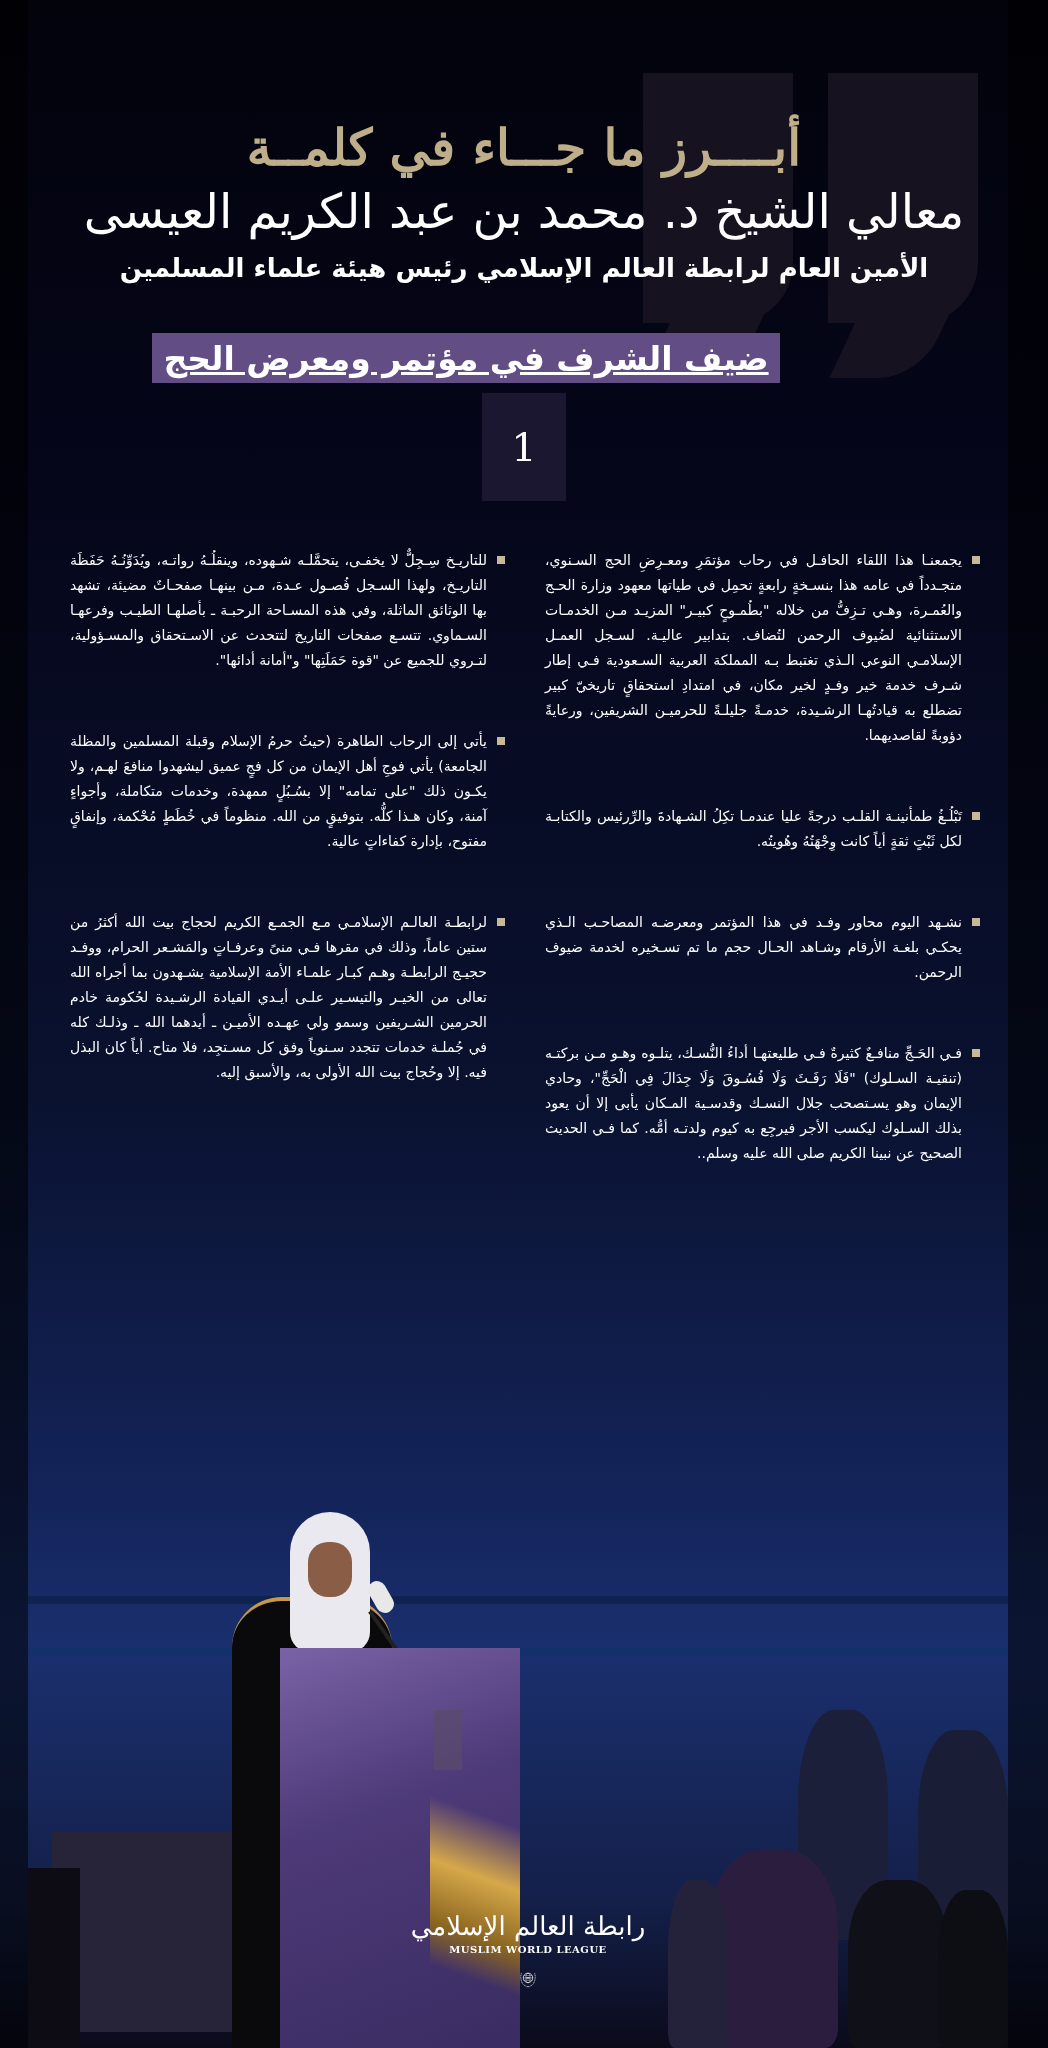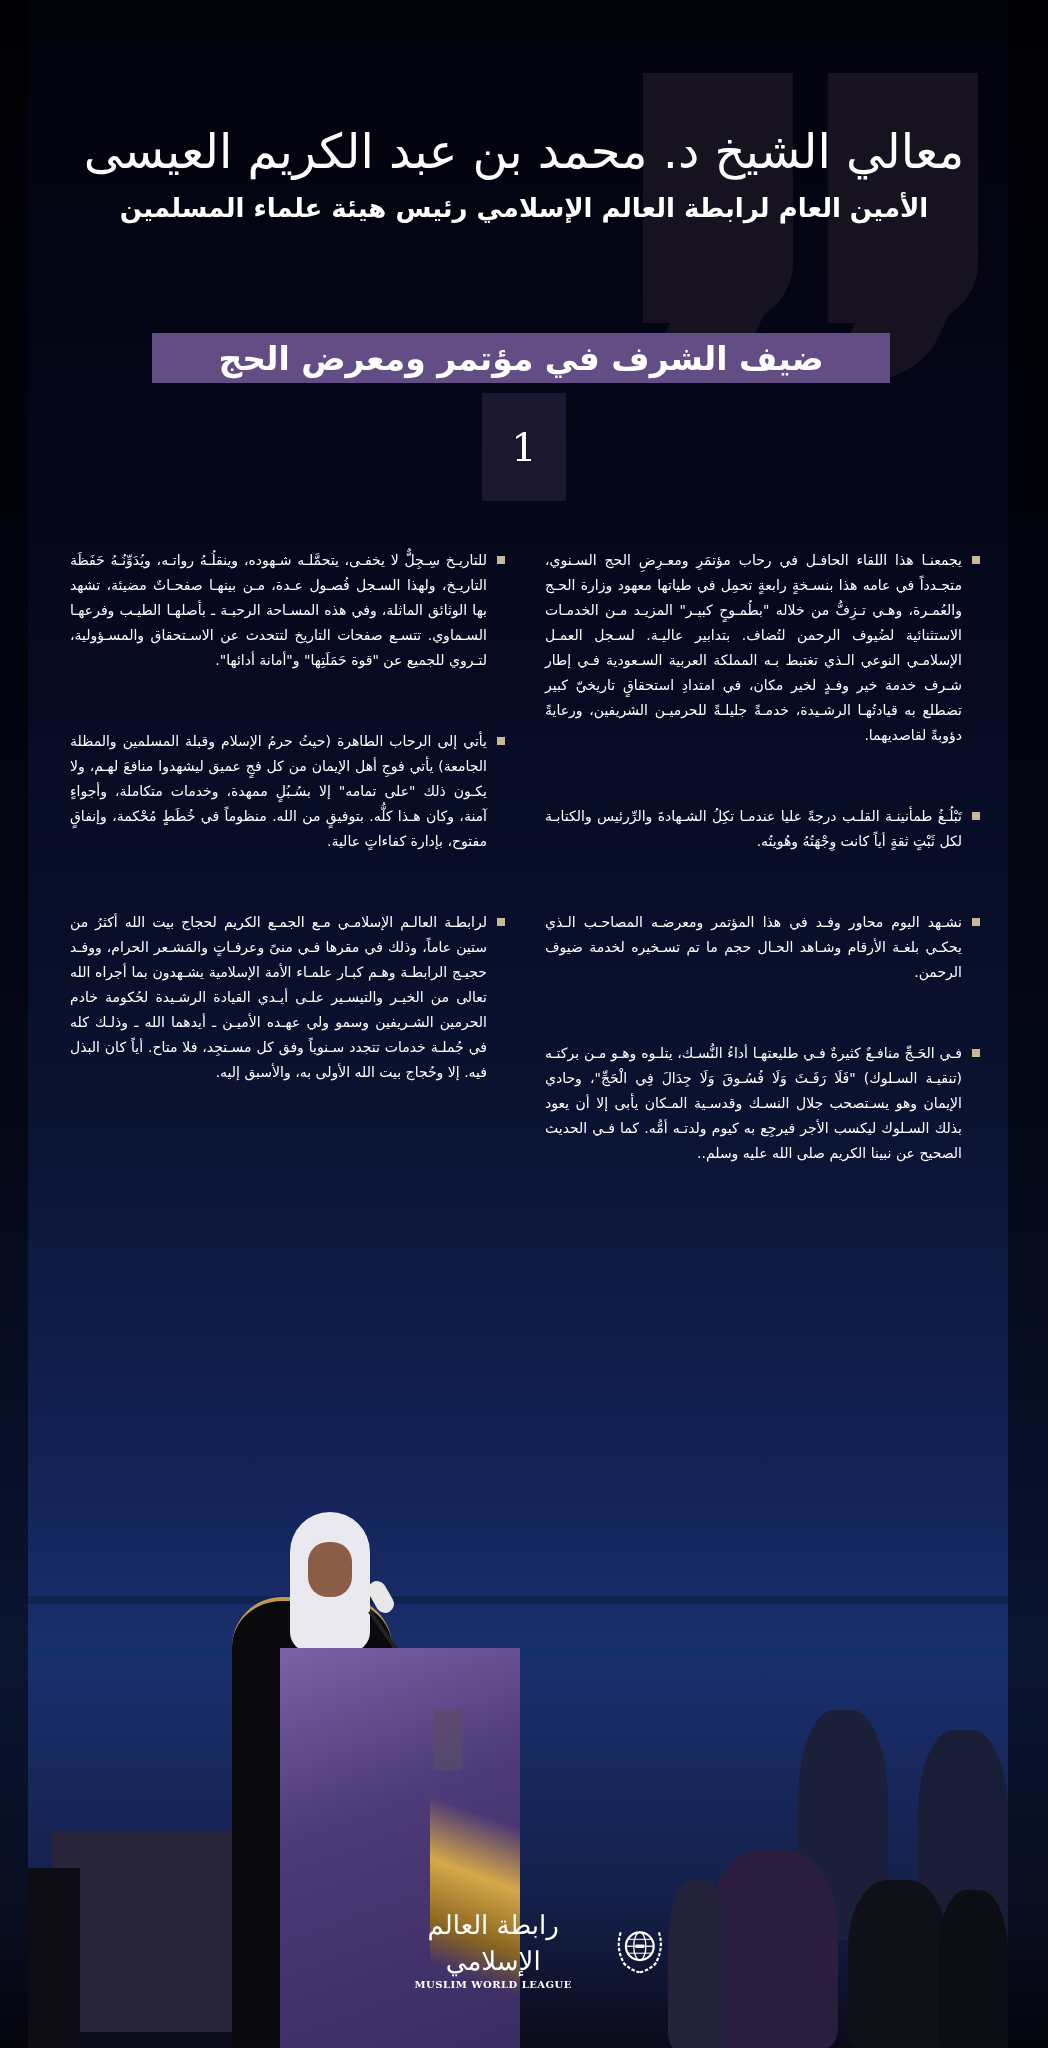--- a/index.html
+++ b/index.html
@@ -20,22 +20,22 @@
   .quote-mark .q { position: absolute; top: 0; width: 150px; height: 250px; background: #16121f; border-radius: 0 0 60px 0; }
   .quote-mark .q1 { right: 0; }
   .quote-mark .q2 { right: 185px; }
   .quote-mark .q::after { content: ""; position: absolute; bottom: -55px; left: 20px; width: 90px; height: 80px; background: #16121f; transform: skewX(-25deg); border-radius: 0 0 40px 0; }
 
   .header { position: absolute; top: 118px; left: 0; right: 0; text-align: center; }
   .kicker { font-family: "DejaVu Serif", serif; font-weight: bold; font-size: 50px; color: #bfae8a; line-height: 60px; letter-spacing: 2px; }
   .name { font-family: "DejaVu Sans", sans-serif; font-weight: normal; font-size: 48px; color: #fff; line-height: 58px; margin-top: 4px; }
   .role { font-family: "DejaVu Sans", sans-serif; font-weight: bold; font-size: 26px; color: #fff; line-height: 40px; margin-top: 8px; }
 
-  .banner { position: absolute; top: 333px; left: 152px; width: 738px; height: 50px; background: #634d85;
-    display: flex; align-items: center; justify-content: center; }
+  .banner { position: absolute; top: 333px; left: 152px; width: 628px; height: 50px; background: #634d85;
+    display: flex; align-items: center; justify-content: center; text-decoration: underline; }
   .banner span { font-weight: bold; font-size: 33px; color: #fff; }
 
   .number-box { position: absolute; top: 393px; left: 482px; width: 84px; height: 108px; background: #1b1730;
     display: flex; align-items: center; justify-content: center; }
   .number-box span { font-family: "DejaVu Serif", serif; font-size: 40px; color: #fff; }
 
   .columns { position: absolute; top: 548px; left: 70px; width: 910px; display: flex; flex-direction: row; gap: 40px; }
   .col { width: 435px; }
   .para { position: relative; font-size: 14px; line-height: 25px; color: #fff; text-align: justify; text-align-last: right;
     padding-right: 18px; margin-bottom: 56px; }
@@ -58,39 +58,40 @@
 
   .podium { position: absolute; left: 280px; top: 1648px; width: 240px; height: 400px;
     background: linear-gradient(160deg, #7a62a6 0%, #4d3a78 40%, #3a2c62 100%); }
   .podium-edge { position: absolute; left: 430px; top: 1660px; width: 90px; height: 388px;
     background: linear-gradient(200deg, transparent 40%, #d6a84a 55%, #8a6520 70%, transparent 80%); }
   .podium-logo { position: absolute; left: 434px; top: 1710px; width: 28px; height: 60px; background: #5a4b6a; opacity: .7; }
 
   .audience { position: absolute; right: 40px; top: 1650px; width: 360px; height: 398px; }
   .person { position: absolute; background: #151420; border-radius: 40% 40% 10% 10%; }
 
-  .logo { position: absolute; left: 388px; top: 1908px; width: 280px; height: 80px; display: flex; align-items: center; gap: 14px; direction: ltr; }
+  .logo { position: absolute; left: 388px; top: 1908px; width: 280px; height: 80px; display: flex; align-items: center; gap: 14px; direction: ltr; flex-direction: column; }
   .logo-text { text-align: center; }
   .logo-ar { font-family: "DejaVu Serif", serif; font-size: 26px; color: #fff; direction: rtl; line-height: 36px; }
   .logo-en { font-family: "DejaVu Serif", serif; font-weight: bold; font-size: 10px; color: #fff; letter-spacing: 0.5px; }
   .logo-emblem { width: 62px; height: 62px; }
 </style>
 </head>
 <body>
 
 <div class="canvas">
   <div class="edge-left"></div>
   <div class="edge-right"></div>
 
   <div class="quote-mark">
     <div class="q q1"></div>
     <div class="q q2"></div>
   </div>
 
   <div class="header">
+    <div class="kicker">أبــــرز ما جـــاء في كلمــة</div>
     <div class="name">معالي الشيخ د. محمد بن عبد الكريم العيسى</div>
     <div class="role">الأمين العام لرابطة العالم الإسلامي رئيس هيئة علماء المسلمين</div>
   </div>
 
   <div class="banner">
     <span>ضيف الشرف في مؤتمر ومعرض الحج</span>
   </div>
 
   <div class="number-box">
     <span>1</span>

